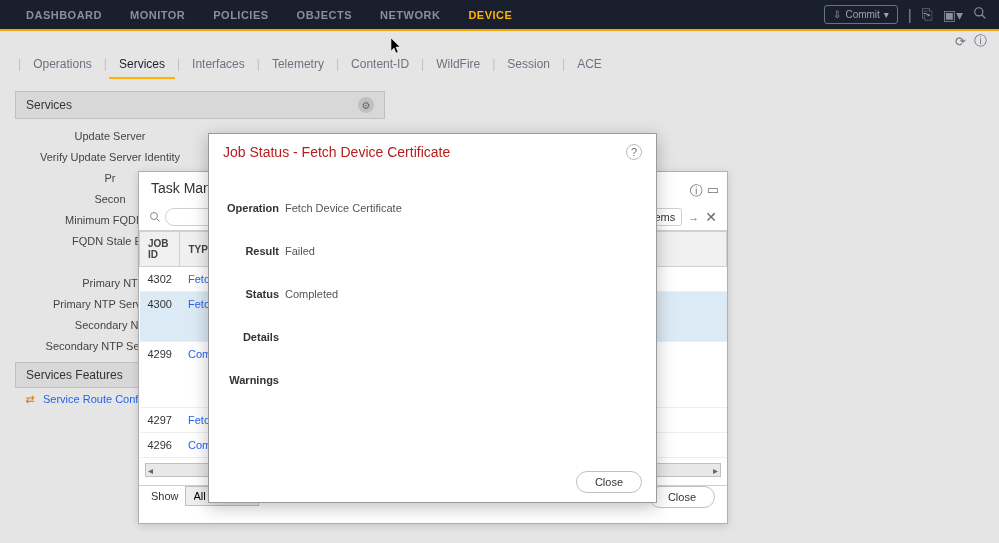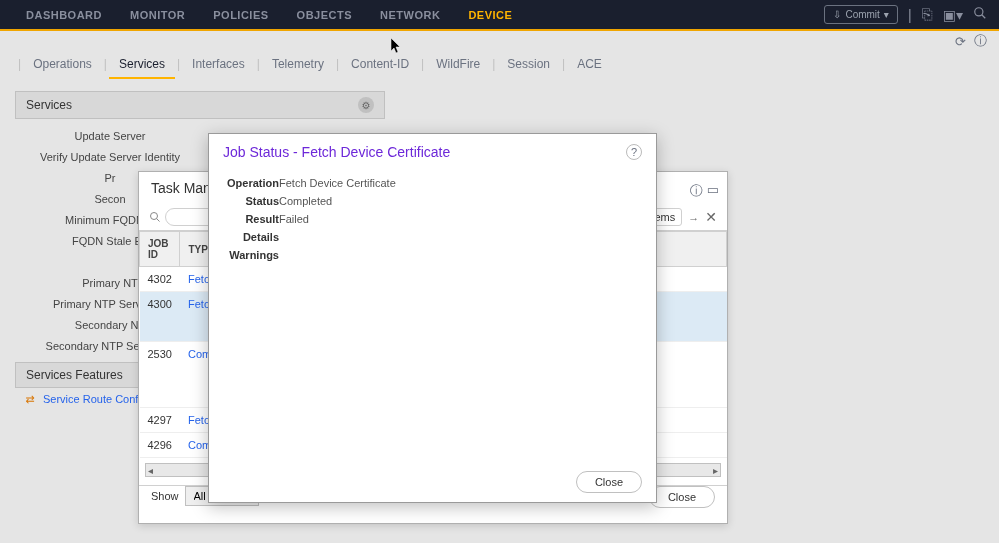--- a/index.html
+++ b/index.html
@@ -57,24 +57,24 @@
     .table-scroll { position: absolute; bottom: 46px; left: 6px; right: 6px; height: 14px; background: #e8e8e8; border: 1px solid #c0c0c0; display: flex; align-items: center; justify-content: space-between; padding: 0 2px; font-size: 10px; color: #666; }
     
     .task-footer { position: absolute; bottom: 0; left: 0; right: 0; height: 38px; display: flex; align-items: flex-start; justify-content: space-between; padding: 0 12px; border-top: 1px solid #d0d0d0; }
     .task-show { display: flex; align-items: center; gap: 6px; font-size: 11px; color: #333; }
     .task-show select { border: 1px solid #c0c0c0; font-size: 11px; padding: 2px 4px; }
     .close-btn { border: 1px solid #c0c0c0; background: #fff; border-radius: 12px; padding: 4px 18px; font-size: 11px; cursor: pointer; color: #333; }
     
     
     .job-modal { position: absolute; left: 208px; top: 102px; width: 449px; height: 370px; background: #fff; border: 1px solid #9a9a9a; box-shadow: 0 4px 16px rgba(0,0,0,0.25); z-index: 10; }
     .job-header { padding: 10px 14px; display: flex; justify-content: space-between; align-items: center; }
-    .job-title { font-size: 14px; color: #6d28d9; }
+    .job-title { font-size: 14px; color: #b91c1c; }
     .job-help { color: #6b7280; font-size: 14px; border: 1px solid #bbb; border-radius: 50%; width: 16px; height: 16px; display: flex; align-items: center; justify-content: center; font-size: 11px; cursor: pointer; }
     .job-body { padding: 4px 14px; font-size: 11px; }
-    .job-row { display: flex; padding: 3px 0; }
+    .job-row { display: flex; gap: 6px; padding: 3px 0; margin-top: 25px; }
     .job-label { width: 56px; text-align: right; color: #333; font-weight: 600; }
     .job-value { color: #555; }
     .job-footer { position: absolute; bottom: 0; left: 0; right: 0; height: 40px; display: flex; align-items: center; justify-content: flex-end; padding: 0 14px;  }
     
     .cursor { position: absolute; left: 391px; top: 38px; z-index: 100; font-size: 12px; color: #000; pointer-events: none; }
   </style>
 </head>
 <body>
 
 <div class="topbar">
@@ -208,21 +208,21 @@
       <tbody>
         <tr>
           <td>4302</td>
           <td class="link">Fetch D</td>
         </tr>
         <tr class="selected tall">
           <td>4300</td>
           <td class="link">Fetch D</td>
         </tr>
         <tr class="vtall">
-          <td>2530</td>
+          <td>4299</td>
           <td class="link">Commit</td>
         </tr>
         <tr>
           <td>4297</td>
           <td class="link">Fetch D</td>
         </tr>
         <tr>
           <td>4296</td>
           <td class="link">Commit</td>
         </tr>
@@ -247,26 +247,26 @@
     <div class="job-header">
       <span class="job-title">Job Status - Fetch Device Certificate</span>
       <span class="job-help">?</span>
     </div>
     <div class="job-body">
       <div class="job-row">
         <span class="job-label">Operation</span>
         <span class="job-value">Fetch Device Certificate</span>
       </div>
       <div class="job-row">
+        <span class="job-label">Result</span>
+        <span class="job-value">Failed</span>
+      </div>
+      <div class="job-row">
         <span class="job-label">Status</span>
         <span class="job-value">Completed</span>
-      </div>
-      <div class="job-row">
-        <span class="job-label">Result</span>
-        <span class="job-value">Failed</span>
       </div>
       <div class="job-row">
         <span class="job-label">Details</span>
         <span class="job-value"></span>
       </div>
       <div class="job-row">
         <span class="job-label">Warnings</span>
         <span class="job-value"></span>
       </div>
     </div>

